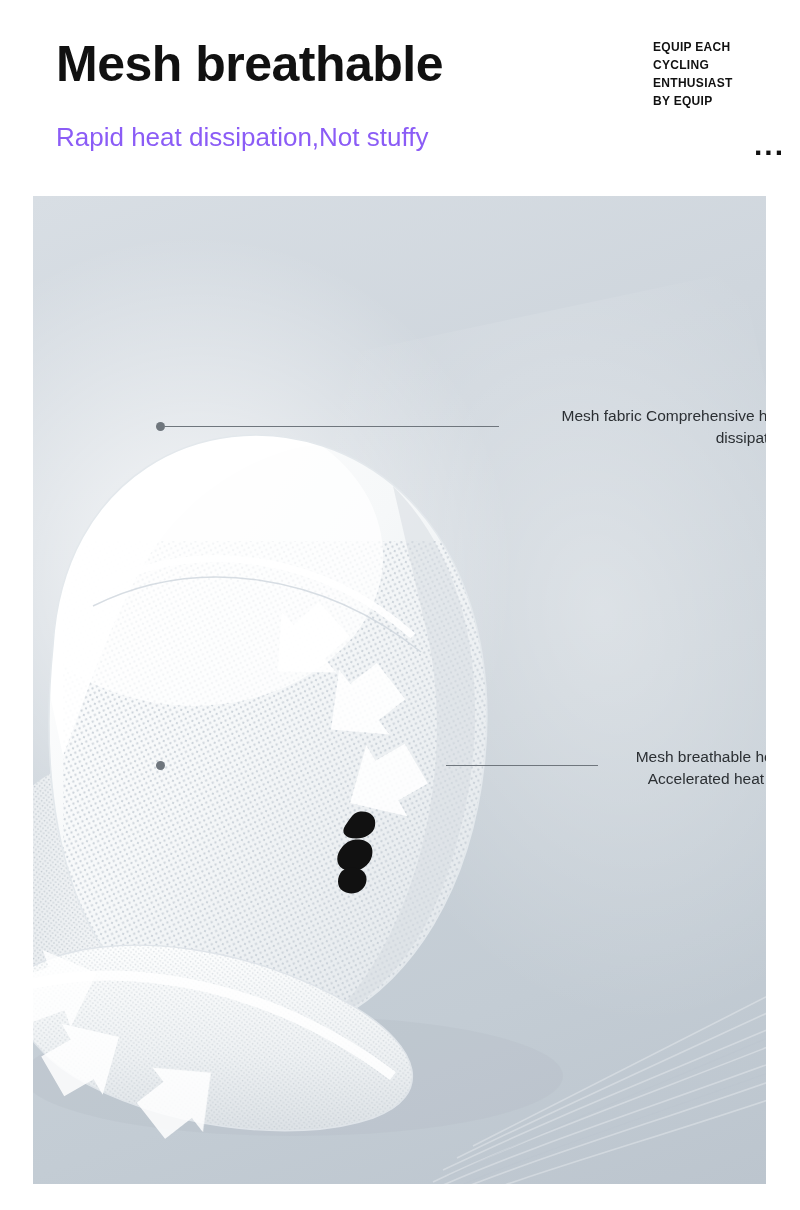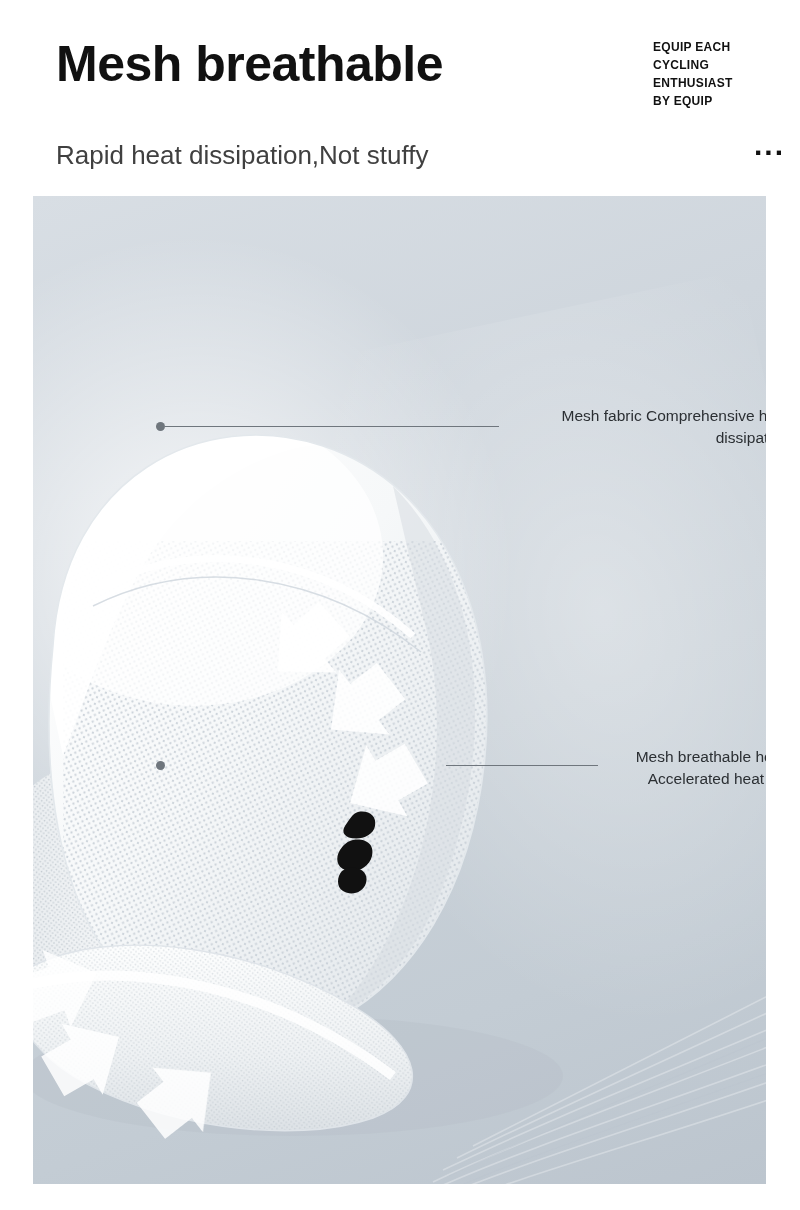--- a/index.html
+++ b/index.html
@@ -32,24 +32,24 @@
     font-size: 50px;
     font-weight: 700;
     letter-spacing: -0.5px;
     line-height: 1.05;
     color: #111111;
     white-space: nowrap;
   }
   .subtitle {
     position: absolute;
     left: 33px;
-    top: 140px;
+    top: 122px;
     font-size: 26px;
     font-weight: 400;
-    color: #404040;
+    color: #8b5cf6;
     letter-spacing: 0px;
     white-space: nowrap;
   }
   .slogan {
     position: absolute;
     right: 40px;
     top: 38px;
     width: 130px;
     text-align: left;
     font-size: 12px;

